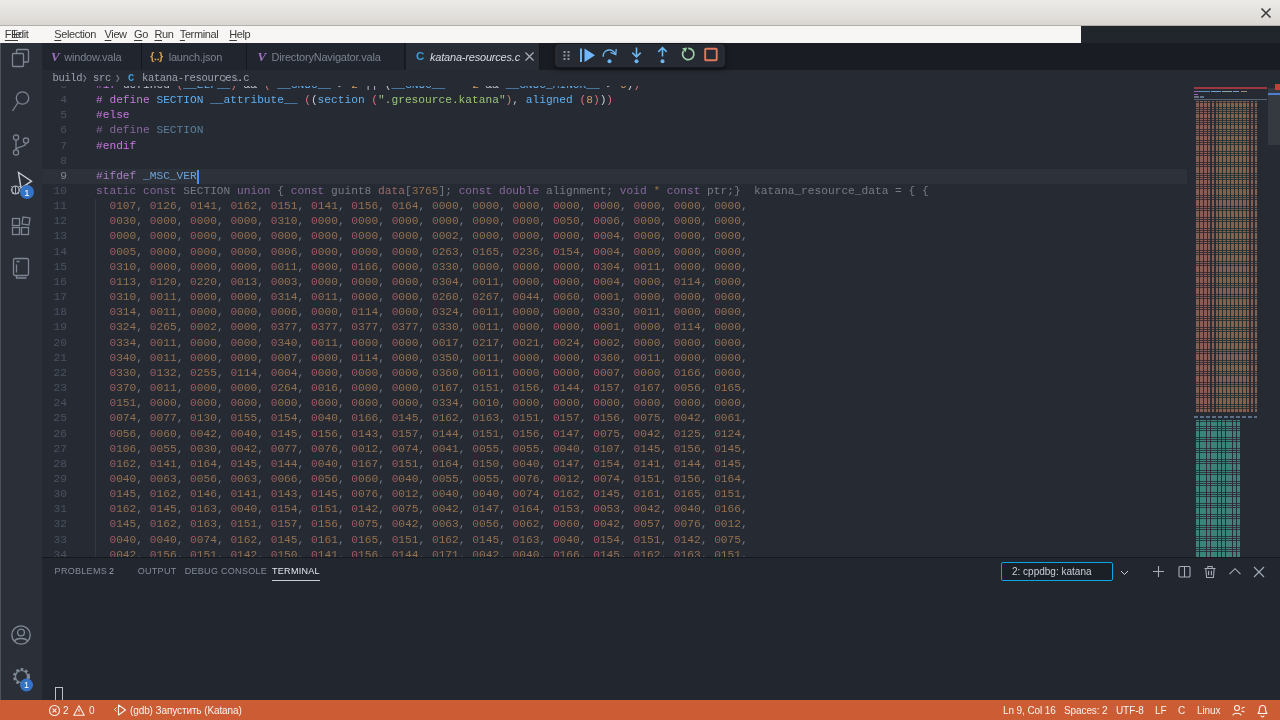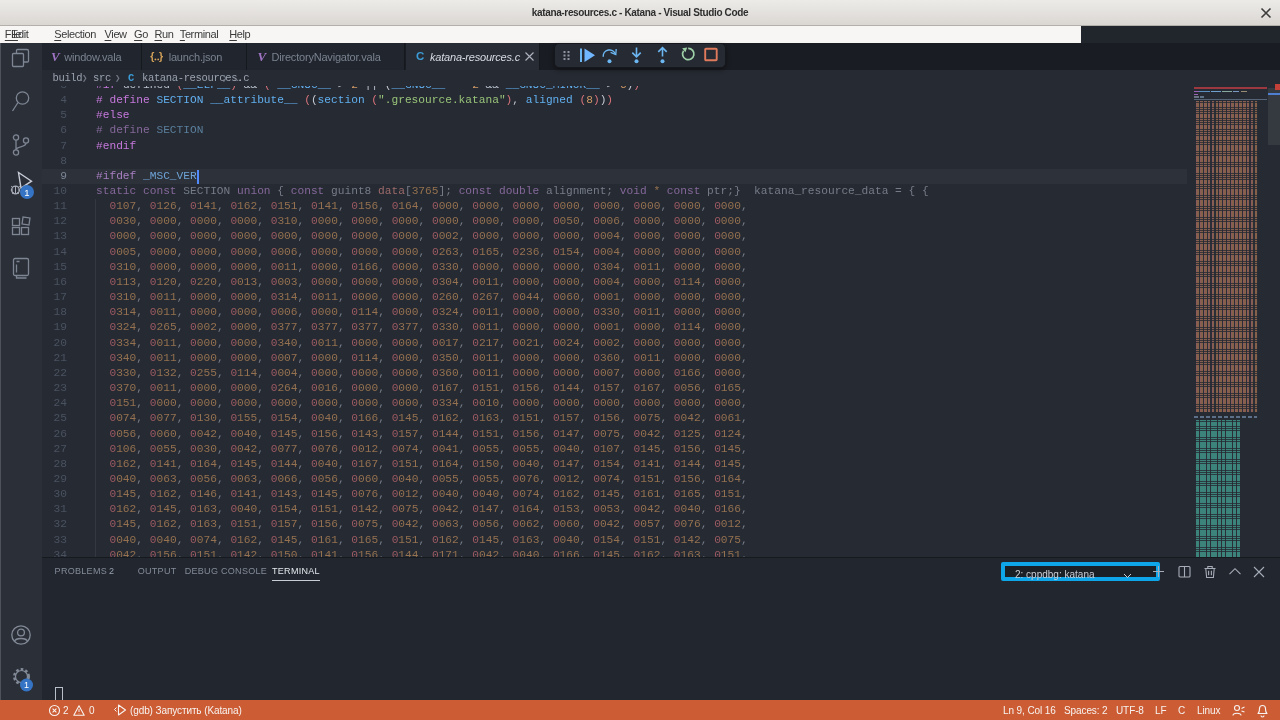--- a/index.html
+++ b/index.html
@@ -35,28 +35,27 @@
 #minimap{left:1152px;top:0;width:86px;height:471px;}
 .mrow{position:absolute;height:1.8px;}
 #mm-orange{position:absolute;left:1.5px;top:15px;width:62px;height:311px;
  background-image:repeating-linear-gradient(to bottom,rgba(38,42,50,0) 0 1.5px,rgba(38,42,50,0.8) 1.5px 2.2px),repeating-linear-gradient(to right,#8a5a5c 0 0.9px,#85614a 0.9px 2.7px,#2b2e36 2.7px 3.9px);}
 #mm-teal{position:absolute;left:1.5px;top:333.5px;width:44px;height:137.5px;
  background-image:repeating-linear-gradient(to bottom,rgba(38,42,50,0) 0 1.5px,rgba(38,42,50,0.8) 1.5px 2.2px),repeating-linear-gradient(to right,#3c837c 0 3px,#2b2e36 3px 3.7px);}
 #panel{left:42px;top:557px;width:1238px;height:143px;background:#22262e;border-top:1px solid #16191e;box-sizing:border-box;}
 #panel .ptab{position:absolute;top:7.5px;font-size:9px;letter-spacing:0.3px;color:#848c99;}
 #term{position:absolute;left:13px;top:39px;color:#bfc5d0;}
 #tcursor{position:absolute;left:13px;top:128.5px;width:5.5px;height:12px;border:1px solid #b9bfc9;}
-#seldbg{left:959px;top:3.5px;width:159px;height:19.5px;background:#1b1f26;border:4px solid #0ea5e9;border-radius:2px;box-sizing:border-box;color:#c8cdd6;font-size:10px;}
+#seldbg{left:959px;top:3.5px;width:112px;height:19.5px;background:#1b1f26;border:1px solid #0ea5e9;border-radius:2px;box-sizing:border-box;color:#c8cdd6;font-size:10px;}
 #status{left:0;top:700px;width:1280px;height:20px;background:#cc5c34;color:#f7f3f0;font-size:10px;letter-spacing:-0.1px;}
 #status span{position:absolute;top:4.5px;}
 #dbgbar{left:554px;top:42.5px;width:172px;height:25px;background:#262b33;border:1px solid #15171c;border-radius:5px;box-sizing:border-box;box-shadow:0 2px 5px rgba(0,0,0,0.4);}
 </style></head>
 <body>
 <div id="titlebar" class="abs">
-    <span id="title" class="abs">katana-resources.c - Katana - Visual Studio Code</span>
 <svg class="abs" style="left:1260px;top:7px" width="12" height="12">
       <path d="M1.5 1.5 L10.5 10.5 M10.5 1.5 L1.5 10.5" stroke="#3c3c3c" stroke-width="1.6"></path>
     </svg>
   </div>
 <div id="menubar" class="abs">
 <span style="left:4.8px"><u>F</u>ile</span>
     <span style="left:11px"><u>E</u>dit</span>
     <span style="left:54.3px"><u>S</u>election</span>
     <span style="left:104.6px"><u>V</u>iew</span>
     <span style="left:134.1px"><u>G</u>o</span>

